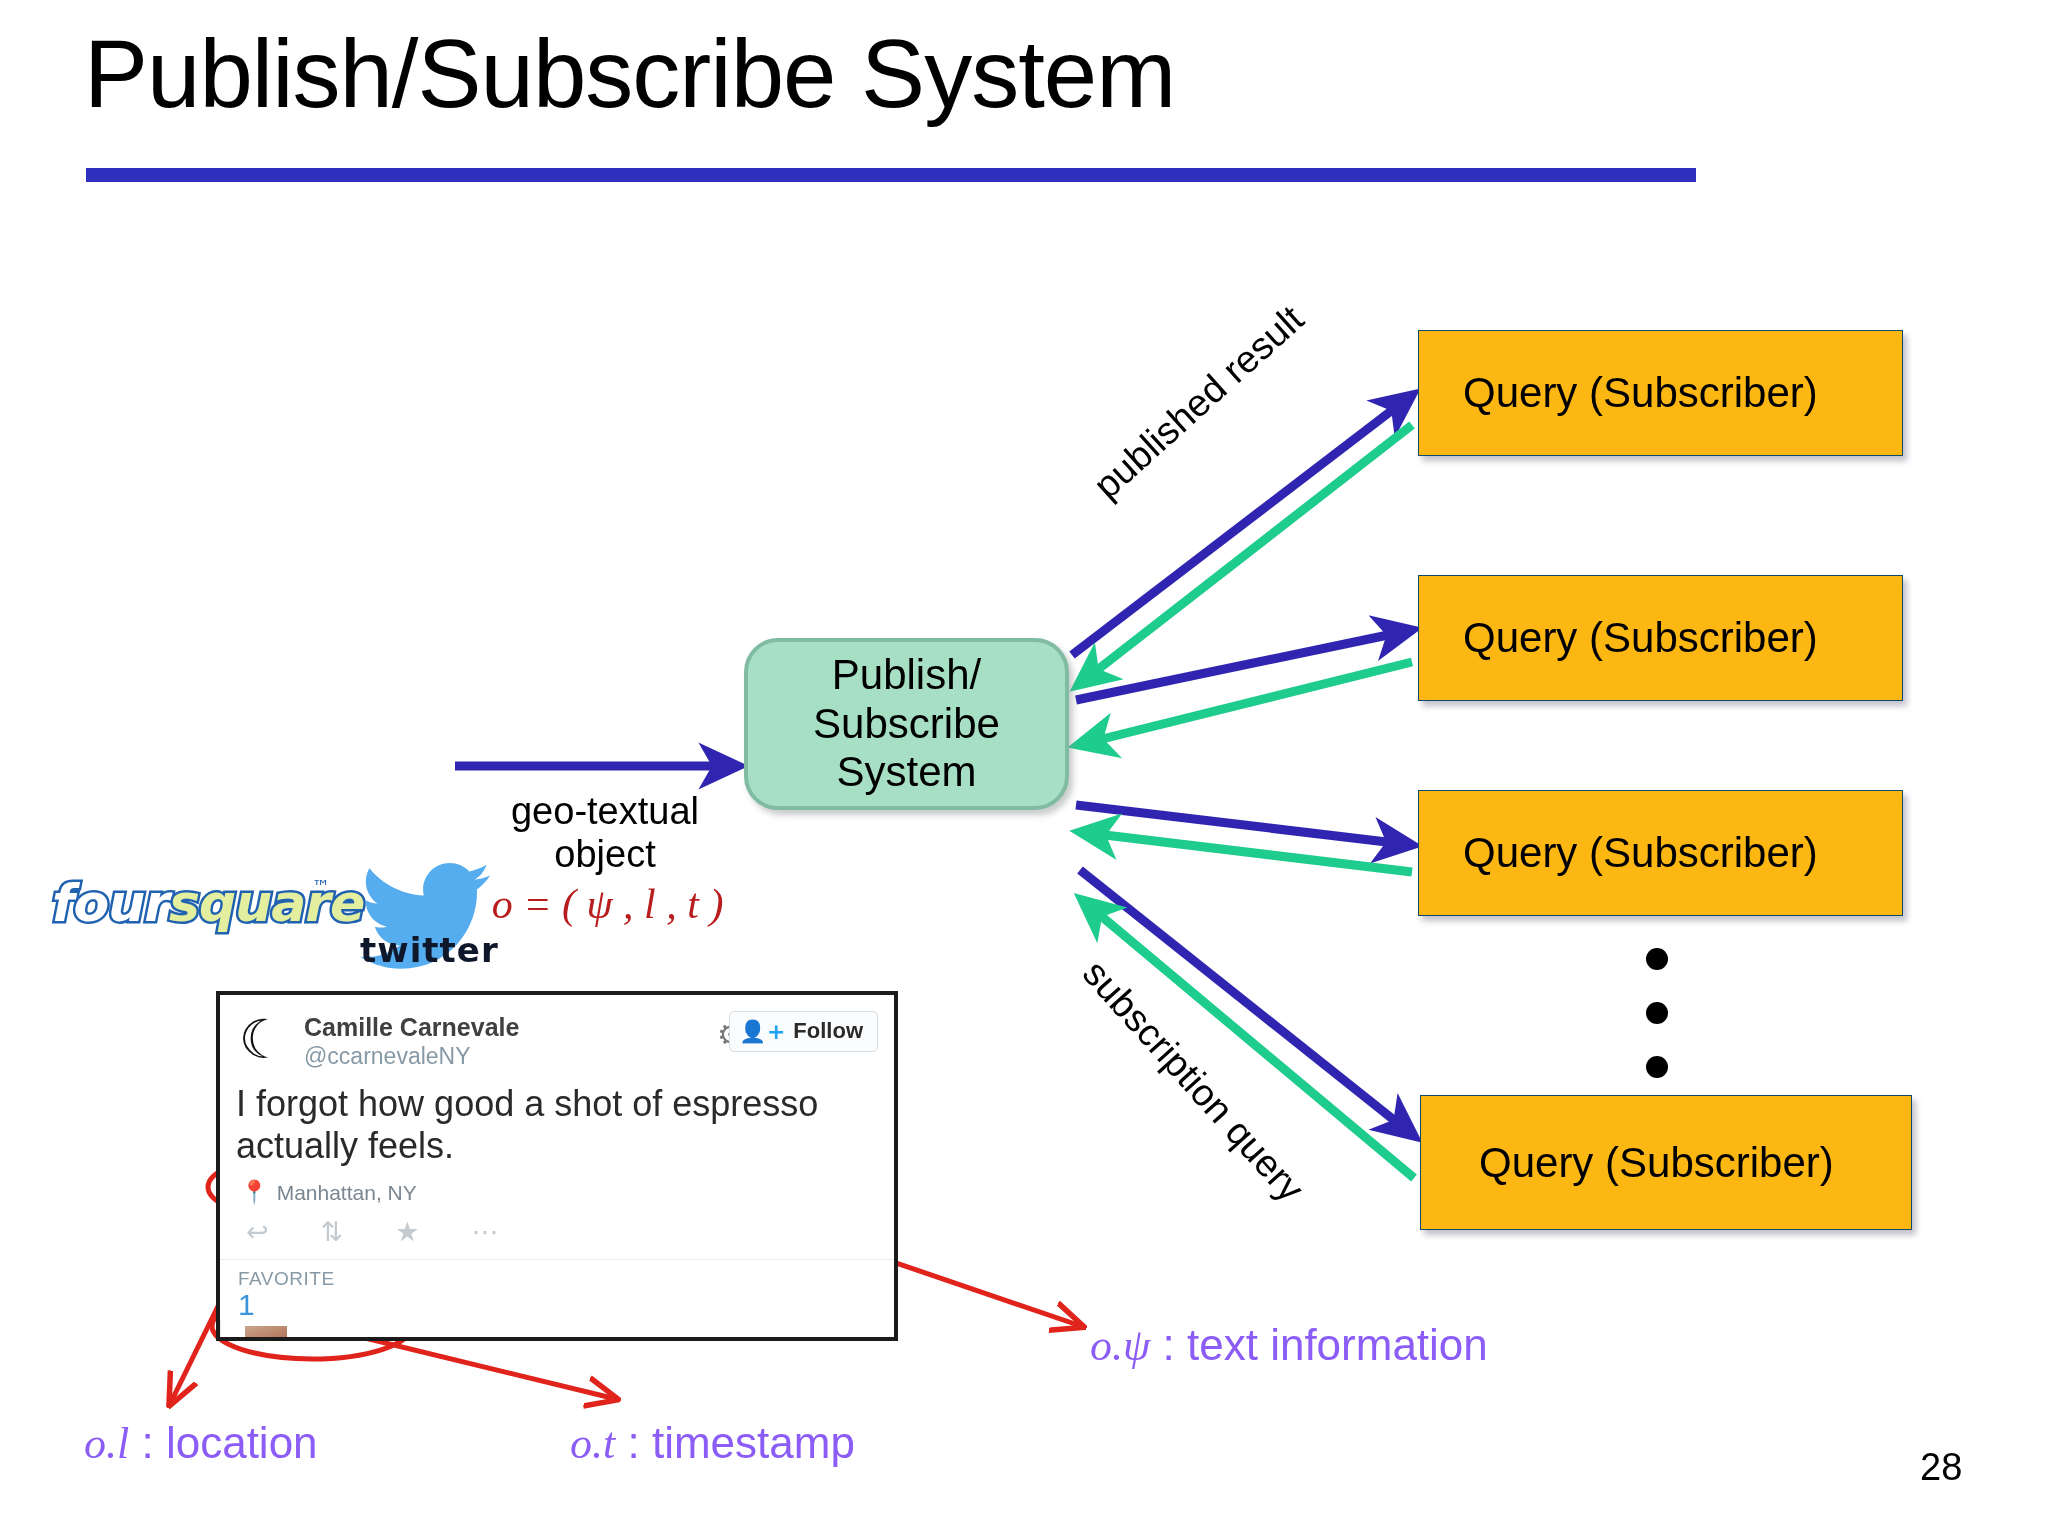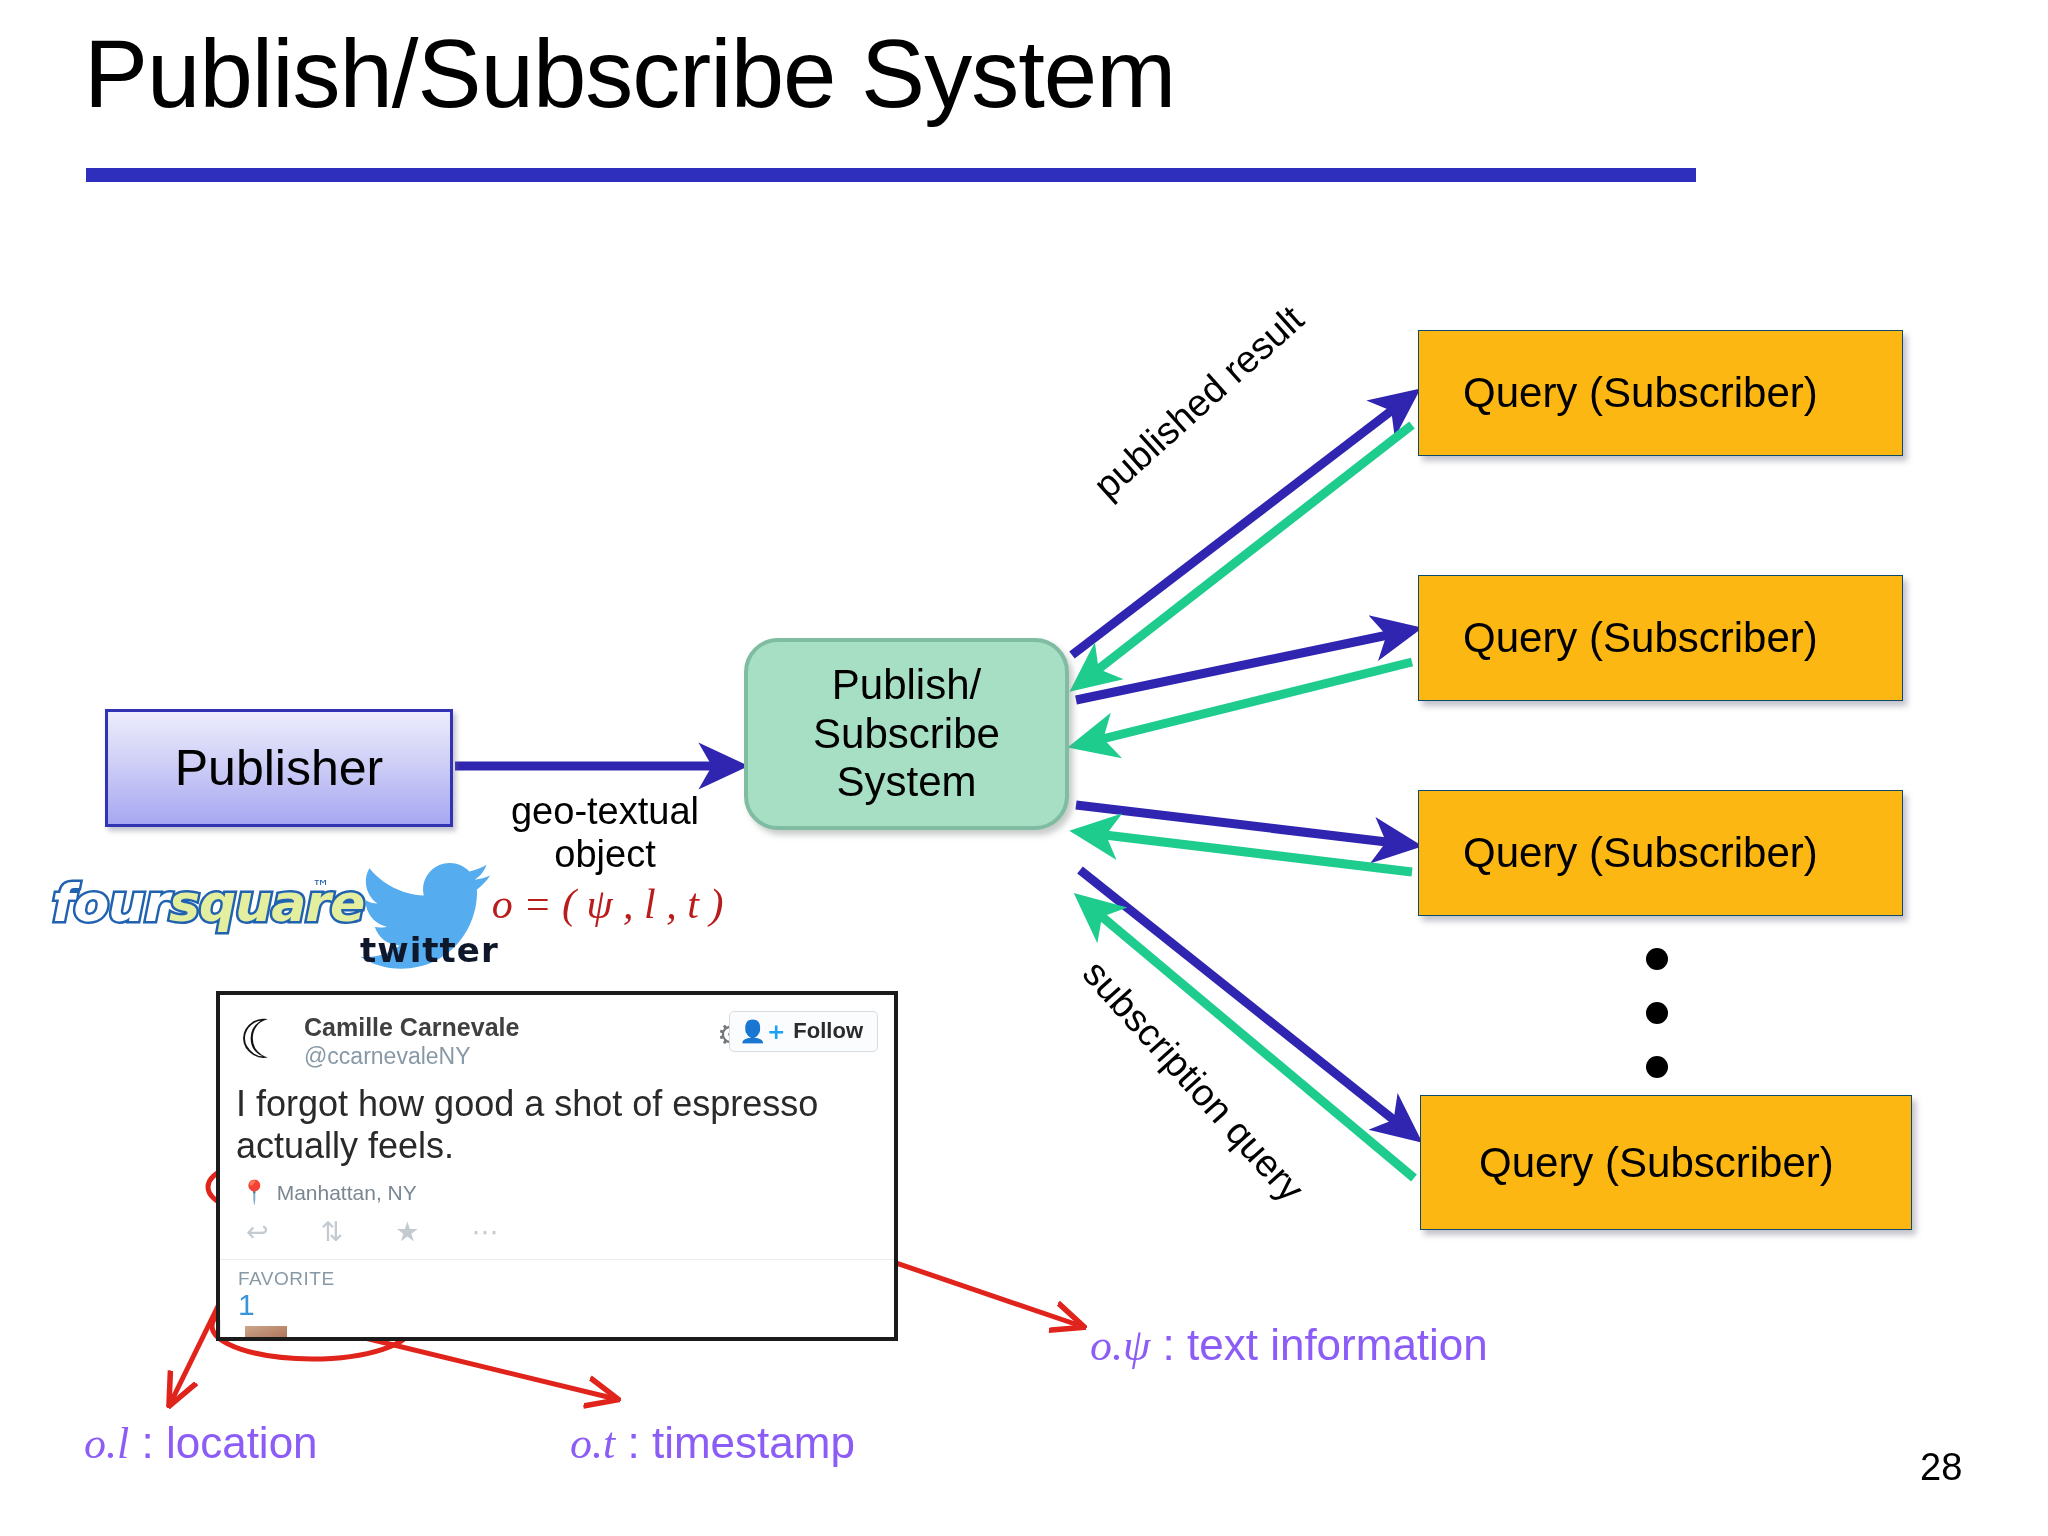--- a/index.html
+++ b/index.html
@@ -36,21 +36,21 @@
     background:linear-gradient(to bottom,#ECECFC 0%,#CFCFF7 45%,#A7A7F2 100%);
     border:3px solid #3232B4;
     box-shadow:3px 4px 5px rgba(120,120,140,0.45);
     display:flex;align-items:center;justify-content:center;
     box-sizing:border-box;
   }
   .publisher span{font-size:50px;color:#000;}
 
   
   .hub{
-    position:absolute;left:744px;top:638px;width:325px;height:192px;
+    position:absolute;left:744px;top:638px;width:325px;height:172px;
     background:#A7DFC4;
     border:4px solid #7FBCA2;
     border-radius:34px;
     box-shadow:4px 5px 6px rgba(130,140,135,0.45);
     display:flex;flex-direction:column;align-items:center;justify-content:center;
     box-sizing:border-box;
   }
   .hub div{font-size:42px;line-height:1.16;color:#000;text-align:center;}
 
   
@@ -202,23 +202,20 @@
     </g>
 
     <ellipse cx="290" cy="1187" rx="82" ry="30" fill="none" stroke="#E0231B" stroke-width="5"></ellipse>
     <ellipse cx="312" cy="1326" rx="100" ry="33" fill="none" stroke="#E0231B" stroke-width="5"></ellipse>
 
     <line x1="275" y1="1190" x2="172" y2="1400" stroke="#E0231B" stroke-width="5" marker-end="url(#ahRed)"></line>
     <line x1="332" y1="1330" x2="612" y2="1398" stroke="#E0231B" stroke-width="5" marker-end="url(#ahRed)"></line>
     <line x1="500" y1="1128" x2="1078" y2="1325" stroke="#E0231B" stroke-width="5" marker-end="url(#ahRed)"></line>
   </svg>
 
-  <div class="publisher">
-    <span>Publisher</span>
-  </div>
 
   <div class="foursquare">
     <span class="a">four</span><span class="b">square</span>
   </div>
   <div class="fq-tm">™</div>
 
   <svg class="twitter-logo" viewBox="0 0 120 98">
     <path fill="#55ACEE" d="M118 12c-4.3 1.9-9 3.2-13.8 3.8 5-3 8.8-7.7 10.6-13.3-4.7 2.8-9.8 4.8-15.3 5.9C95 3.6 88.8 0.8 82 0.8c-13.1 0-23.7 10.6-23.7 23.7 0 1.9.2 3.7.6 5.4C39.2 29 22 19.7 10.5 5.6 8.4 9 7.3 13 7.3 17.3c0 8.2 4.2 15.5 10.5 19.7-3.9-.1-7.5-1.2-10.7-3v.3c0 11.5 8.2 21.1 19 23.3-2 .5-4.1.8-6.3.8-1.5 0-3-.1-4.5-.4 3 9.4 11.8 16.3 22.2 16.5-8.1 6.4-18.4 10.2-29.5 10.2-1.9 0-3.8-.1-5.7-.3 10.5 6.8 23 10.7 36.4 10.7 43.7 0 67.6-36.2 67.6-67.6 0-1 0-2.1-.1-3.1C110.8 21 115 16.8 118 12z"></path>
   </svg>
   <div class="tw-word">twitter</div>

